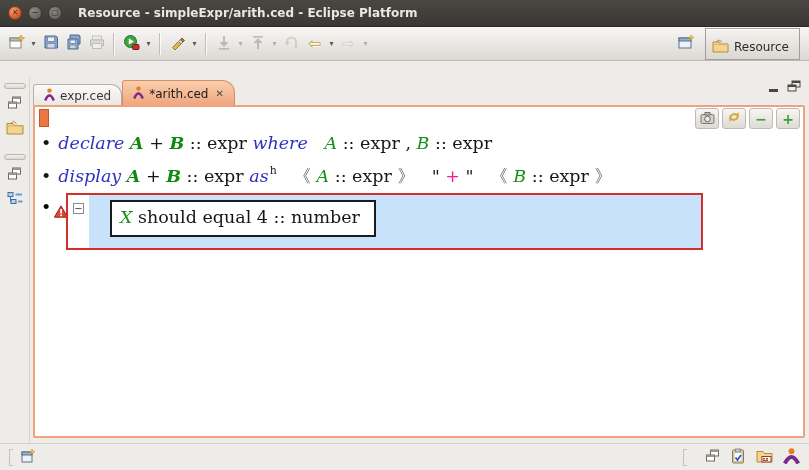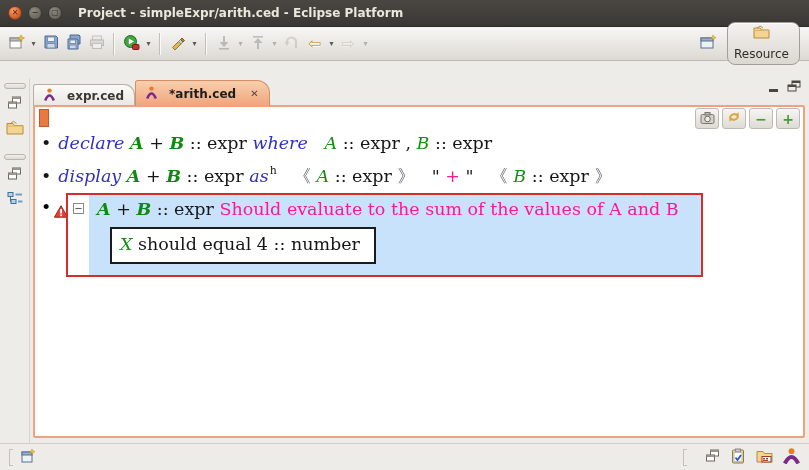--- a/index.html
+++ b/index.html
@@ -26,38 +26,38 @@
   .toolbar{height:33px;display:flex;align-items:center;padding:0 5px;
     background:linear-gradient(#f8f7f5,#dcd9d3);border-bottom:1px solid #bdb9b2;}
   .tbtn{width:23px;height:24px;display:flex;align-items:center;justify-content:center;border-radius:3px;}
   .tbtn.disabled{opacity:.35;filter:grayscale(.8);}
   .tdrop{width:11px;height:24px;display:flex;align-items:center;justify-content:center;
     color:#5c5952;font-size:8px;}
   .tdrop.disabled{opacity:.4;}
   .tsep{width:0;height:22px;border-left:1px solid #c3bfb8;border-right:1px solid #fbfaf8;margin:0 5px;}
   .arrow-glyph{font-size:16px;color:#c99b3f;text-shadow:0 1px 0 #fff;}
   .toolbar-right{margin-left:auto;display:flex;align-items:center;gap:7px;padding-right:4px;}
-  .persp-btn{display:flex;align-items:center;gap:5px;padding:2px 10px 3px 6px;
-    border:1px solid #a39e97;border-radius:8px;color:#2e2c29;font-size:12px;
-    background:linear-gradient(#f4f2ef,#dbd7d1);box-shadow:inset 0 1px 0 #fff;flex-direction:column;}
+  .persp-btn{display:flex;align-items:center;gap:5px;padding:10px 10px 3px 6px;
+    border:1px solid #a39e97;border-radius:0;color:#2e2c29;font-size:12px;
+    background:linear-gradient(#f4f2ef,#dbd7d1);box-shadow:inset 0 1px 0 #fff;}
 
   
   .workspace{position:absolute;top:78px;left:0;right:0;bottom:27px;display:flex;}
   .side-rail{width:30px;box-sizing:border-box;border-right:1px solid #d8d4cf;
     display:flex;flex-direction:column;align-items:center;padding-top:5px;}
   .rail-handle{width:20px;height:4px;border:1px solid #b9b5af;border-radius:3px;
     background:linear-gradient(#f2f0ec,#ddd9d3);margin-bottom:5px;}
   .rail-icon{margin-bottom:6px;display:flex;align-items:center;justify-content:center;width:20px;height:18px;}
   .rail-gap{height:12px;}
 
   .editor-region{flex:1;position:relative;}
   .tabrow{position:absolute;top:3px;left:3px;right:4px;height:25px;display:flex;align-items:flex-end;}
-  .tab{height:21px;display:flex;align-items:center;gap:12px;padding:0 10px;
+  .tab{height:21px;display:flex;align-items:center;gap:5px;padding:0 10px;
     border:1px solid #b4b0a9;border-bottom:none;border-radius:3px 11px 0 0;
-    background:linear-gradient(#fbfaf8,#eae7e2);color:#3a3835;font-size:12px;font-weight:bold;}
+    background:linear-gradient(#fbfaf8,#eae7e2);color:#3a3835;font-size:12px;}
   .tab.active{height:25px;border:1px solid #d98c62;border-bottom:none;
     background:linear-gradient(#f9cfae,#f0a47c);color:#1d1c1a;border-radius:3px 13px 0 0;z-index:2;}
   .tab-close{font-size:10px;color:#50493f;margin-left:2px;}
   .ed-wctrl{margin-left:auto;display:flex;gap:9px;align-items:center;padding:0 4px 10px 0;}
   .min-bar{width:9px;height:3px;background:#4a4740;margin-top:4px;}
 
   .editor-box{position:absolute;top:27px;left:3px;right:4px;bottom:5px;
     border:2px solid #f0a27c;border-radius:2px;background:#fff;overflow:hidden;}
   .ed-toprow{height:23px;position:relative;}
   .cursor-block{position:absolute;left:4px;top:2px;width:10px;height:18px;
@@ -106,21 +106,21 @@
 <body>
 
 <div class="window">
 
   <div class="titlebar">
     <div class="winctrl">
       <div class="win-btn win-close">✕</div>
       <div class="win-btn win-gray">−</div>
       <div class="win-btn win-gray">▢</div>
     </div>
-    <div class="title-text">Project - simpleExpr/arith.ced - Eclipse Platform</div>
+    <div class="title-text">Resource - simpleExpr/arith.ced - Eclipse Platform</div>
   </div>
 
 
   <div class="toolbar">
     <div class="tbtn">
       <span>
         <svg width="16" height="16">
             <rect x="1" y="4" width="11" height="10" fill="#fdfcf9" stroke="#8a867e"></rect>
             <rect x="1" y="4" width="11" height="3" fill="#aebfcf" stroke="#8a867e"></rect>
             <path d="M12 1 l1.2 2.3 2.3 .6 -2.3 1.2 -.6 2.4 -1.3-2.2 -2.4-.2 1.8-1.8z" fill="#f2c23e" stroke="#b68a1e" stroke-width=".6"></path>
@@ -358,21 +358,20 @@
                   <rect x="6.2" y="4" width="1.8" height="4.5" fill="#fff"></rect>
                   <rect x="6.2" y="9.5" width="1.8" height="1.7" fill="#fff"></rect>
                 </svg>
             </span>
           </div>
           <div class="check-box">
             <div class="fold-col">
               <div class="fold-widget">−</div>
             </div>
             <div class="blue-area">
-              <div class="ed-line"><span><span class="tk tk-varb">A</span><span class="tk tk-plain"> + </span><span class="tk tk-varb">B</span><span class="tk tk-plain"> :: expr </span><span class="tk tk-msg">Should evaluate to the sum of the values of A and B</span></span></div>
               <div class="inner-box">
                 <div class="ed-line"><span><span class="tk tk-vari">X</span><span class="tk tk-plain"> should equal 4 :: number</span></span></div>
               </div>
             </div>
           </div>
         </div>
 
       </div>
     </div>
   </div>

